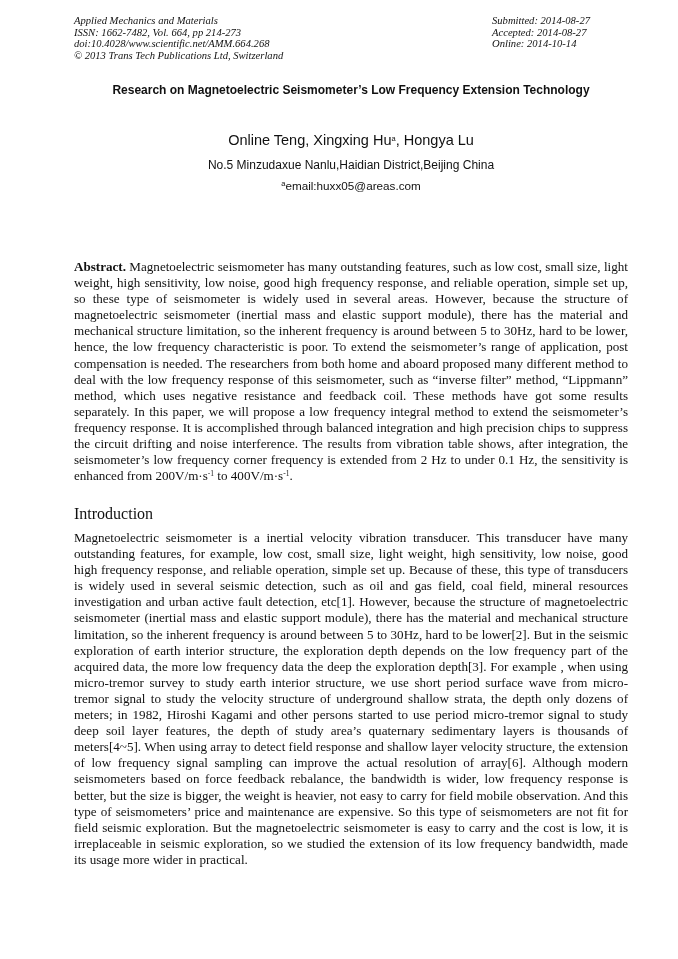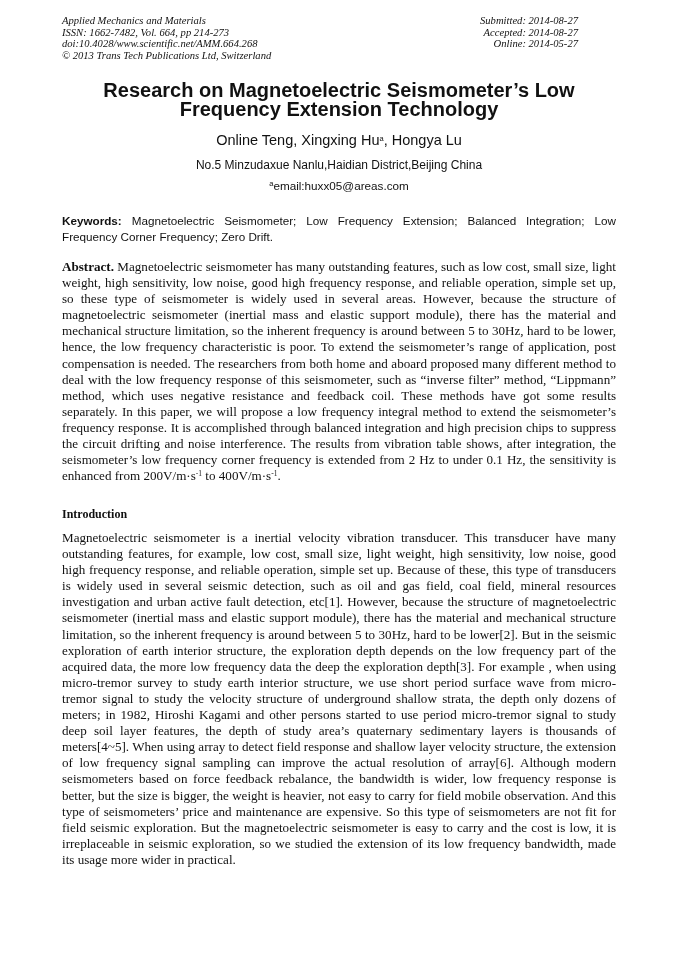--- a/index.html
+++ b/index.html
@@ -1,59 +1,58 @@
 <!DOCTYPE html>
 <html><head>
 <meta charset="utf-8">
 <style>
   html, body { margin: 0; padding: 0; background: #ffffff; }
   body { width: 678px; height: 959px; position: relative; overflow: hidden; color: #111; }
-  .page { position: absolute; left: 0; top: 0; width: 640px; height: 959px; }
+  .page { position: absolute; left: 12px; top: 0; width: 640px; height: 959px; }
   .hdr-left { position: absolute; left: 62px; top: 15px; font-family: "Liberation Serif", serif; font-style: italic; font-size: 10.6px; line-height: 11.5px; }
-  .hdr-right { position: absolute; right: 62px; top: 15px; font-family: "Liberation Serif", serif; font-style: italic; font-size: 10.6px; line-height: 11.5px; text-align: right; }
-  .title { position: absolute; left: 60px; width: 558px; top: 81px; font-family: "Liberation Sans", sans-serif; font-weight: bold; font-size: 20px; line-height: 19px; text-align: center; }
+  .hdr-right { position: absolute; right: 62px; top: 15px; font-family: "Liberation Serif", serif; font-style: italic; font-size: 10.6px; line-height: 11.5px; }
+  .title { position: absolute; left: 60px; width: 558px; top: 81px; font-family: "Liberation Sans", sans-serif; font-weight: bold; font-size: 12px; line-height: 19px; text-align: center; }
   .authors { position: absolute; left: 60px; width: 558px; top: 131px; font-family: "Liberation Sans", sans-serif; font-size: 14.5px; line-height: 18px; text-align: center; }
   .affil { position: absolute; left: 60px; width: 558px; top: 158px; font-family: "Liberation Sans", sans-serif; font-size: 12px; line-height: 14px; text-align: center; }
   .email { position: absolute; left: 60px; width: 558px; top: 179px; font-family: "Liberation Sans", sans-serif; font-size: 11.7px; line-height: 14px; text-align: center; }
   sup { font-size: 7.5px; vertical-align: 4px; line-height: 0; }
   .keywords { position: absolute; left: 62px; width: 554px; top: 213px; font-family: "Liberation Sans", sans-serif; font-size: 11.7px; line-height: 15.5px; text-align: justify; }
   .kw-label { font-weight: bold; }
   .para { position: absolute; left: 62px; width: 554px; font-family: Liberation Serif, serif; font-size: 13.1px; line-height: 16.1px; text-align: justify; }
   .abstract { top: 259px; }
   .abs-label { font-weight: bold; }
-  .section-h { position: absolute; left: 62px; top: 506px; font-family: "Liberation Serif", serif; font-weight: bold; font-size: 12px; line-height: 16px; }
+  .section-h { position: absolute; left: 62px; top: 506px; font-family: "Liberation Serif", serif; font-weight: normal; font-size: 16px; line-height: 16px; }
   .intro { top: 530px; }
 </style>
 </head>
 <body>
 
 <div class="page">
 
   <div class="hdr-left">
     <div>Applied Mechanics and Materials</div>
     <div>ISSN: 1662-7482, Vol. 664, pp 214-273</div>
     <div>doi:10.4028/www.scientific.net/AMM.664.268</div>
     <div>© 2013 Trans Tech Publications Ltd, Switzerland</div>
   </div>
 
   <div class="hdr-right">
     <div>Submitted: 2014-08-27</div>
     <div>Accepted: 2014-08-27</div>
-    <div>Online: 2014-05-27</div>
+    <div>Online: 2014-10-14</div>
   </div>
 
   <div class="title">Research on Magnetoelectric Seismometer’s Low Frequency Extension Technology</div>
 
   <div class="authors"><span>Online Teng, Xingxing Hu</span><sup>a</sup><span>, Hongya Lu</span></div>
 
   <div class="affil">No.5 Minzudaxue Nanlu,Haidian District,Beijing China</div>
 
   <div class="email"><sup>a</sup><span>email:huxx05@areas.com</span></div>
 
-  <div class="keywords"><span class="kw-label">Keywords:</span><span> Magnetoelectric Seismometer; Low Frequency Extension; Balanced Integration; Low Frequency Corner Frequency; Zero Drift.</span></div>
 
   <div class="para abstract"><span class="abs-label">Abstract.</span><span> Magnetoelectric seismometer has many outstanding features, such as low cost, small size, light weight, high sensitivity, low noise, good high frequency response, and reliable operation, simple set up, so these type of seismometer is widely used in several areas. However, because the structure of magnetoelectric seismometer (inertial mass and elastic support module), there has the material and mechanical structure limitation, so the inherent frequency is around between 5 to 30Hz, hard to be lower, hence, the low frequency characteristic is poor. To extend the seismometer’s range of application, post compensation is needed. The researchers from both home and aboard proposed many different method to deal with the low frequency response of this seismometer, such as “inverse filter” method, “Lippmann” method, which uses negative resistance and feedback coil. These methods have got some results separately. In this paper, we will propose a low frequency integral method to extend the seismometer’s frequency response. It is accomplished through balanced integration and high precision chips to suppress the circuit drifting and noise interference. The results from vibration table shows, after integration, the seismometer’s low frequency corner frequency is extended from 2 Hz to under 0.1 Hz, the sensitivity is enhanced from 200V/m·s</span><sup>-1</sup><span> to 400V/m·s</span><sup>-1</sup><span>.</span></div>
 
   <div class="section-h">Introduction</div>
 
   <div class="para intro">Magnetoelectric seismometer is a inertial velocity vibration transducer. This transducer have many outstanding features, for example, low cost, small size, light weight, high sensitivity, low noise, good high frequency response, and reliable operation, simple set up. Because of these, this type of transducers is widely used in several seismic detection, such as oil and gas field, coal field, mineral resources investigation and urban active fault detection, etc[1]. However, because the structure of magnetoelectric seismometer (inertial mass and elastic support module), there has the material and mechanical structure limitation, so the inherent frequency is around between 5 to 30Hz, hard to be lower[2]. But in the seismic exploration of earth interior structure, the exploration depth depends on the low frequency part of the acquired data, the more low frequency data the deep the exploration depth[3]. For example , when using micro-tremor survey to study earth interior structure, we use short period surface wave from micro-tremor signal to study the velocity structure of underground shallow strata, the depth only dozens of meters; in 1982, Hiroshi Kagami and other persons started to use period micro-tremor signal to study deep soil layer features, the depth of study area’s quaternary sedimentary layers is thousands of meters[4~5]. When using array to detect field response and shallow layer velocity structure, the extension of low frequency signal sampling can improve the actual resolution of array[6]. Although modern seismometers based on force feedback rebalance, the bandwidth is wider, low frequency response is better, but the size is bigger, the weight is heavier, not easy to carry for field mobile observation. And this type of seismometers’ price and maintenance are expensive. So this type of seismometers are not fit for field seismic exploration. But the magnetoelectric seismometer is easy to carry and the cost is low, it is irreplaceable in seismic exploration, so we studied the extension of its low frequency bandwidth, made its usage more wider in practical.</div>
 
 </div>
 
 </body></html>

